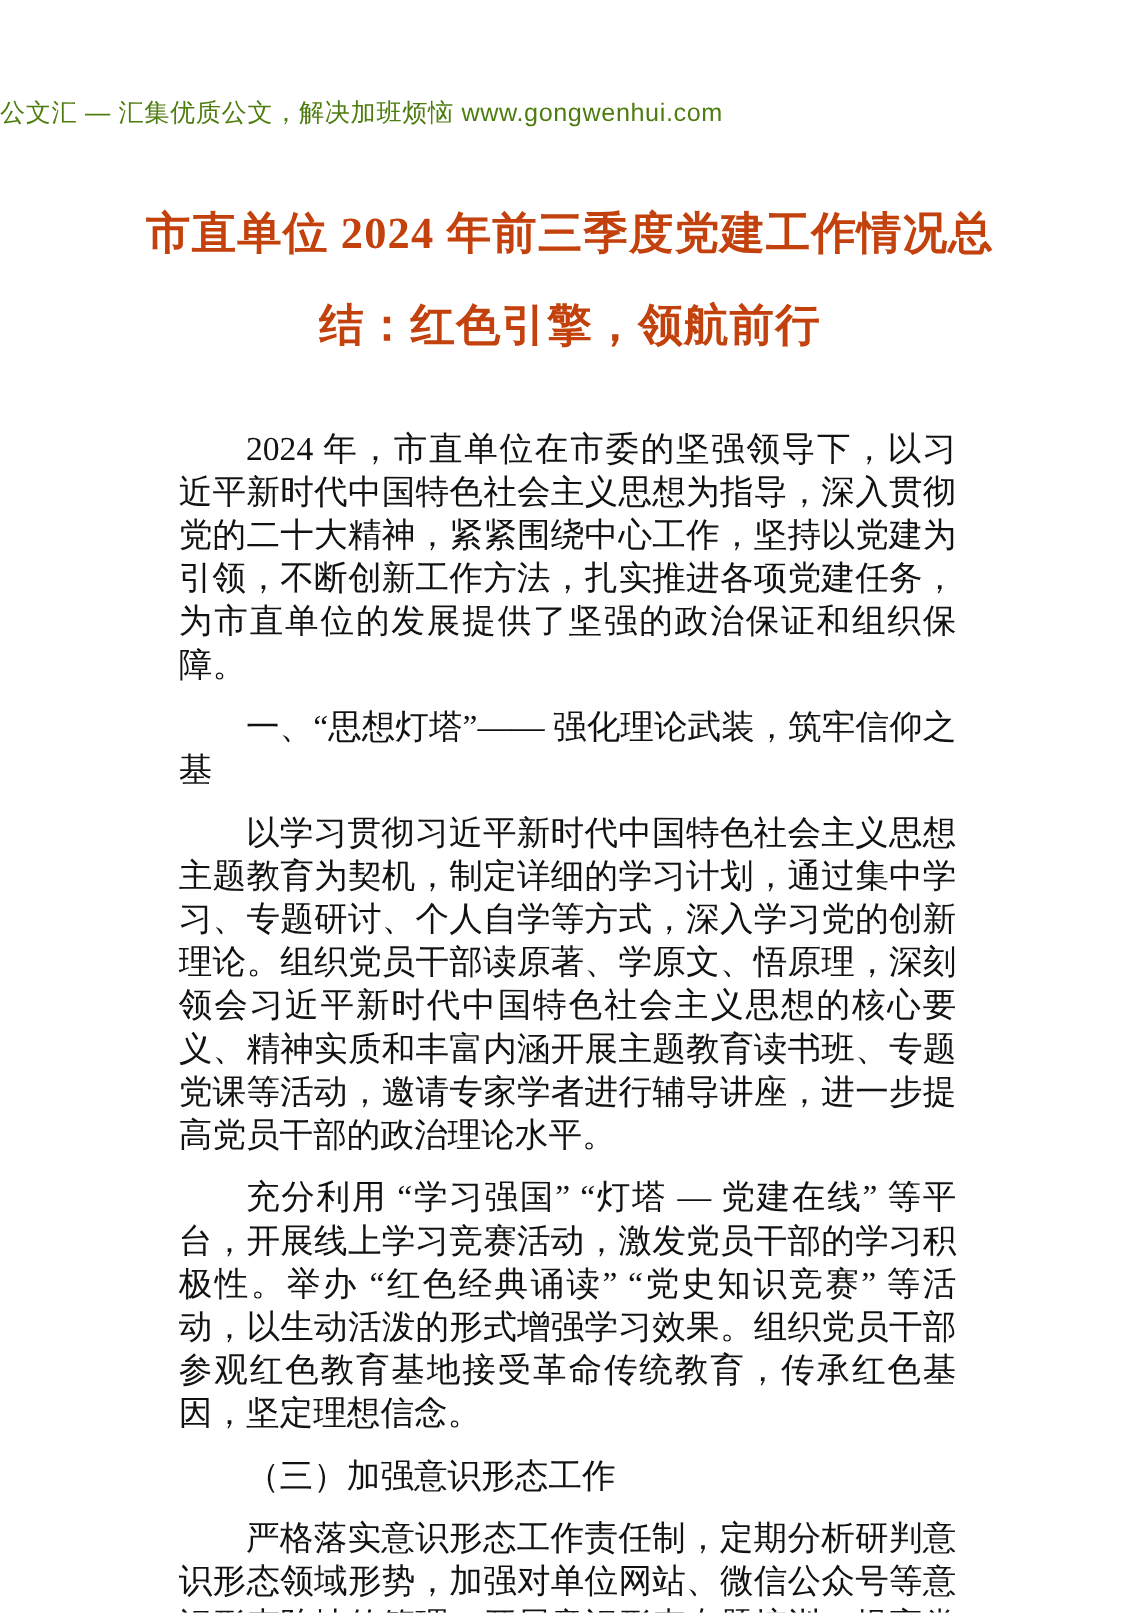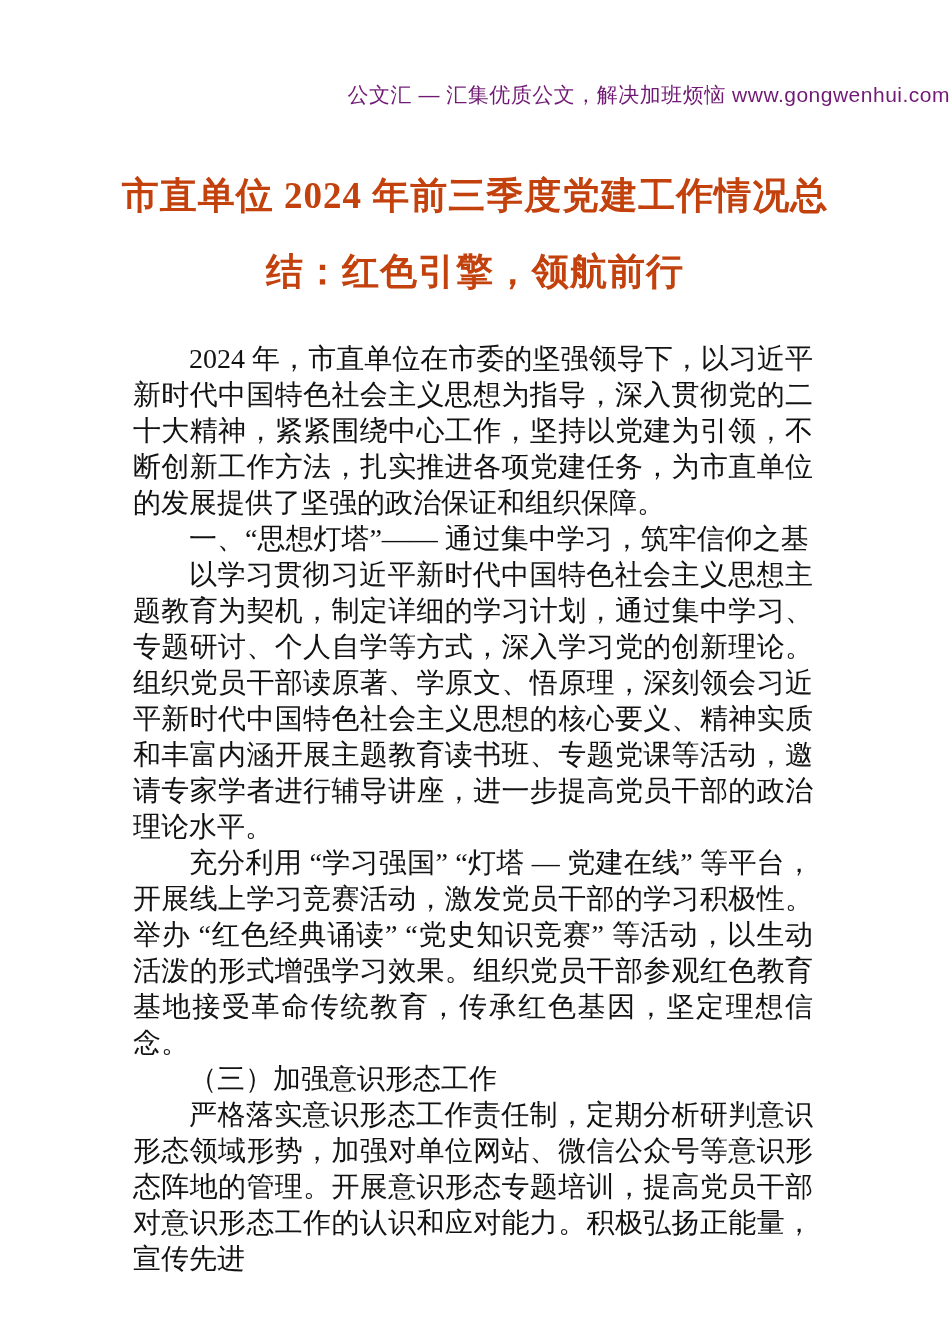--- a/index.html
+++ b/index.html
@@ -12,25 +12,25 @@
     width: 950px;
     height: 1344px;
     background: #ffffff;
     overflow: hidden;
   }
   .banner {
     position: absolute;
     top: 82px;
     left: 0;
     width: 100%;
-    text-align: right;
+    text-align: left;
     font-family: "Liberation Sans", sans-serif;
     font-size: 21px;
     line-height: 26px;
-    color: #701a75;
+    color: #4d7c0f;
     letter-spacing: 0.5px;
     white-space: nowrap;
   }
   .doc-title {
     position: absolute;
     top: 158px;
     left: 0;
     width: 100%;
     text-align: center;
     font-family: "Liberation Serif", sans-serif;
@@ -49,39 +49,39 @@
     left: 133px;
     width: 680px;
     font-family: "Liberation Serif", sans-serif;
     font-size: 28px;
     line-height: 36px;
     color: #121212;
     text-align: justify;
     text-justify: inter-ideograph;
   }
   .content p {
-    margin: 0;
+    margin: 16px;
     padding: 0;
     text-indent: 2em;
   }
 </style>
 </head>
 <body>
 
 <div class="page">
 
   <div class="banner">公文汇 — 汇集优质公文，解决加班烦恼 www.gongwenhui.com</div>
 
   <div class="doc-title">
     <span class="title-line">市直单位 2024 年前三季度党建工作情况总</span>
     <span class="title-line">结：红色引擎，领航前行</span>
   </div>
 
   <div class="content">
     <p>2024 年，市直单位在市委的坚强领导下，以习近平新时代中国特色社会主义思想为指导，深入贯彻党的二十大精神，紧紧围绕中心工作，坚持以党建为引领，不断创新工作方法，扎实推进各项党建任务，为市直单位的发展提供了坚强的政治保证和组织保障。</p>
-    <p>一、“思想灯塔”—— 通过集中学习，筑牢信仰之基</p>
+    <p>一、“思想灯塔”—— 强化理论武装，筑牢信仰之基</p>
     <p>以学习贯彻习近平新时代中国特色社会主义思想主题教育为契机，制定详细的学习计划，通过集中学习、专题研讨、个人自学等方式，深入学习党的创新理论。组织党员干部读原著、学原文、悟原理，深刻领会习近平新时代中国特色社会主义思想的核心要义、精神实质和丰富内涵开展主题教育读书班、专题党课等活动，邀请专家学者进行辅导讲座，进一步提高党员干部的政治理论水平。</p>
     <p>充分利用 “学习强国” “灯塔 — 党建在线” 等平台，开展线上学习竞赛活动，激发党员干部的学习积极性。举办 “红色经典诵读” “党史知识竞赛” 等活动，以生动活泼的形式增强学习效果。组织党员干部参观红色教育基地接受革命传统教育，传承红色基因，坚定理想信念。</p>
     <p>（三）加强意识形态工作</p>
     <p>严格落实意识形态工作责任制，定期分析研判意识形态领域形势，加强对单位网站、微信公众号等意识形态阵地的管理。开展意识形态专题培训，提高党员干部对意识形态工作的认识和应对能力。积极弘扬正能量，宣传先进</p>
   </div>
 
 </div>
 
 </body></html>

